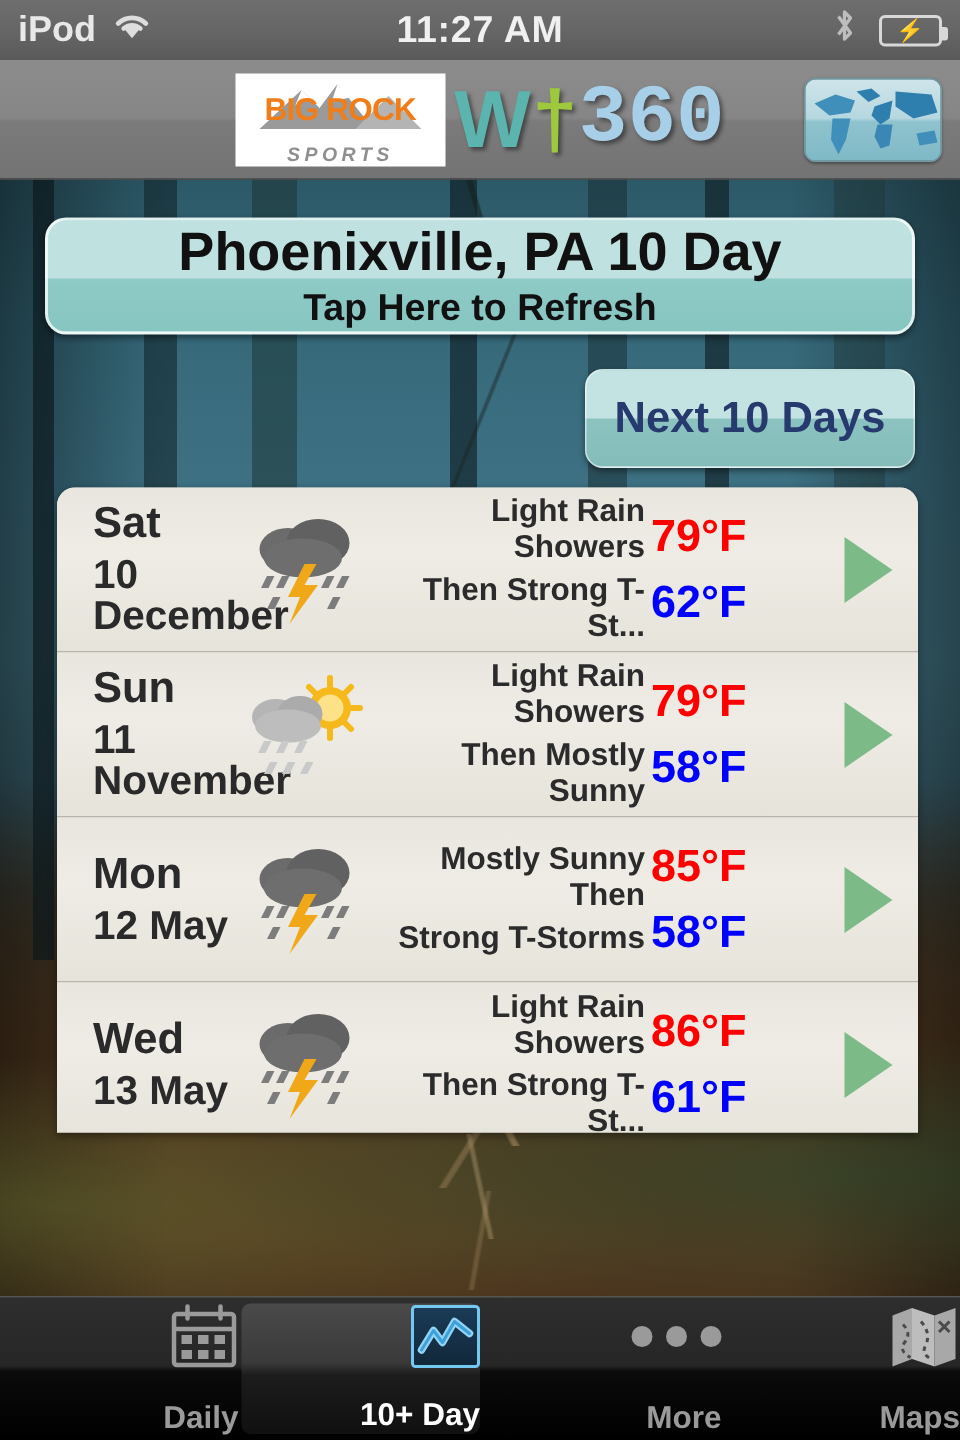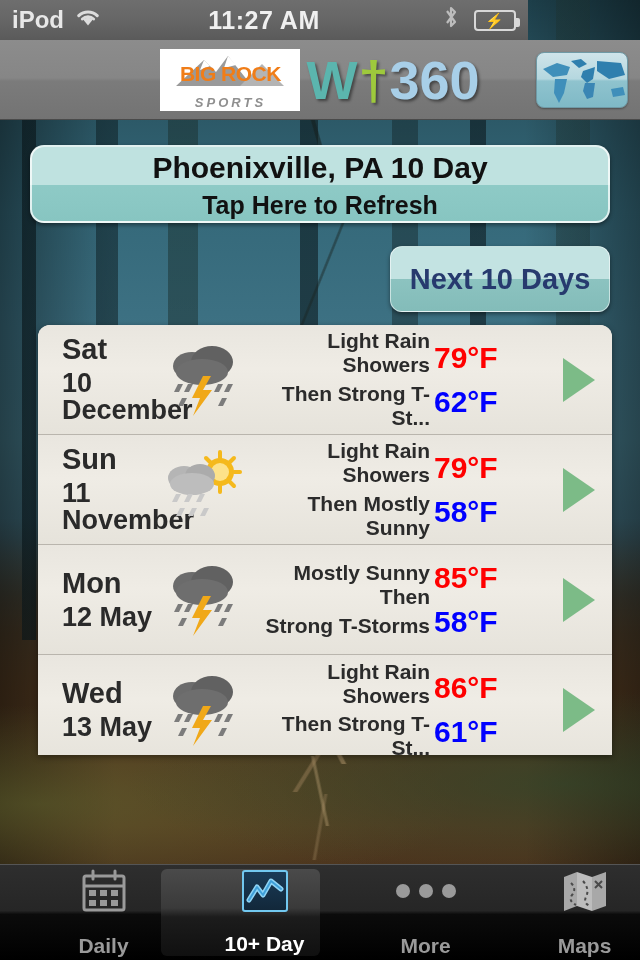--- a/index.html
+++ b/index.html
@@ -81,21 +81,21 @@
       linear-gradient(-80deg, rgba(0,0,0,0) 49.6%, rgba(140,116,80,.45) 49.9%, rgba(140,116,80,.45) 50.1%, rgba(0,0,0,0) 50.4%),
       radial-gradient(ellipse at 88% 60%, rgba(46,72,44,.65) 0%, rgba(46,72,44,0) 55%),
       radial-gradient(ellipse at 6% 70%, rgba(96,104,48,.55) 0%, rgba(96,104,48,0) 50%);
     background-repeat:no-repeat;
     background-position:0 10px, 0 48px, 0 92px, 0 130px, 0 0, 0 0;
     background-size:100% 90px, 100% 80px, 100% 70px, 100% 66px, 100% 100%, 100% 100%;
   }
 
   
   .statusbar {
-    position:absolute; top:0; left:0; width:528px; height:40px;
+    position:absolute; top:0; left:0; width:640px; height:40px;
     background:linear-gradient(180deg,#6e6e6e 0%,#666 50%,#5a5a5a 100%);
     display:flex; align-items:center;
     padding:0 12px;
     color:#e8e8e8;
     font-size:24px; font-weight:bold;
   }
   .sb-left { display:flex; align-items:center; gap:10px; }
   .sb-center {
     position:absolute; left:0; right:0; text-align:center;
     font-size:25px; font-weight:bold; color:#f0f0f0;
@@ -142,41 +142,41 @@
     color:#8f8f8f; font-weight:bold; font-style:italic; font-size:13px;
     text-align:center; letter-spacing:3px; line-height:1; margin-bottom:2px;
   }
   .wt360 {
     font-size:54px; font-weight:bold; line-height:1;
     display:flex; align-items:center;
     text-shadow:2px 2px 3px rgba(0,0,0,.45);
   }
   .wt360 .w { color:#5bb5ae; }
   .wt360 .cross { color:#9ec93c; margin:0 1px; }
-  .wt360 .num { color:#a8cfe8; }
+  .wt360 .num { color:#a8cfe8;font-family:Liberation Mono, monospace; }
   .globe-btn {
     position:absolute; right:12px; top:12px;
     width:92px; height:56px; border-radius:8px;
     background:linear-gradient(180deg,#cfe4ea 0%,#b5d7df 48%,#8fc3ce 52%,#7fb9c6 100%);
     border:1px solid #6f9aa6;
     box-shadow:0 1px 2px rgba(0,0,0,.35);
     overflow:hidden;
   }
 
   
   .title-banner {
     position:absolute; left:30px; top:145px; width:580px; height:78px;
     border-radius:14px; overflow:hidden;
     border:2px solid rgba(255,255,255,.75);
     box-shadow:0 2px 4px rgba(0,0,0,.45);
     background:linear-gradient(180deg,#bfe2e0 0%,#bfe2e0 52%,#8ecac6 52%,#87c5c1 100%);
   }
   .title-line1 {
     height:41px; display:flex; align-items:center; justify-content:center;
-    font-size:30px; font-weight:bold; color:#111;
+    font-size:36px; font-weight:bold; color:#111;
   }
   .title-line2 {
     height:35px; display:flex; align-items:center; justify-content:center;
     font-size:25px; font-weight:bold; color:#111;
   }
 
   
   .next-btn {
     position:absolute; right:30px; top:246px; width:220px; height:66px;
     border-radius:12px; overflow:hidden;
@@ -242,21 +242,21 @@
 
   
   .tabbar {
     position:absolute; bottom:0; left:0; width:640px; height:96px;
     background:linear-gradient(180deg,#2e2e2e 0%,#262626 48%,#0b0b0b 52%,#000 100%);
     border-top:1px solid #555;
     display:flex; align-items:stretch;
   }
   .tab {
     flex:1; display:flex; flex-direction:column;
-    align-items:center; justify-content:center; gap:20px;
+    align-items:flex-end; justify-content:center; gap:20px;
     position:relative;
     padding-left:48px;
   }
   .tab .tab-label {
     font-size:21px; font-weight:bold; color:#9a9a9a;
   }
   .tab.active {
     background:linear-gradient(180deg,#4a4a4a 0%,#3a3a3a 45%,#1c1c1c 55%,#101010 100%);
     border-radius:6px;
     margin:4px 2px;

